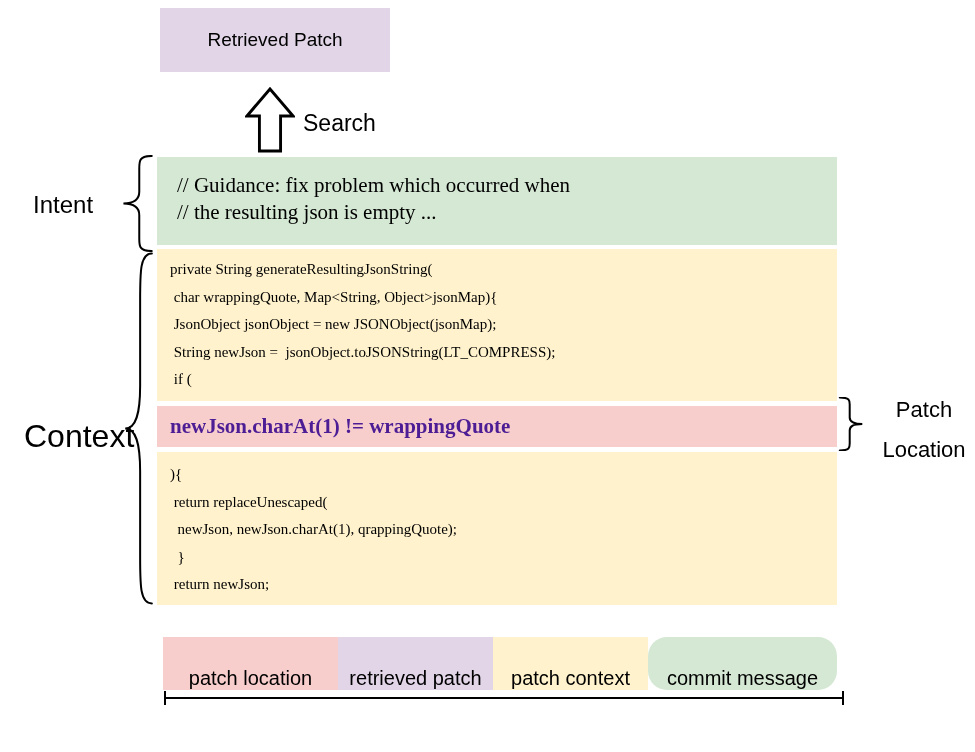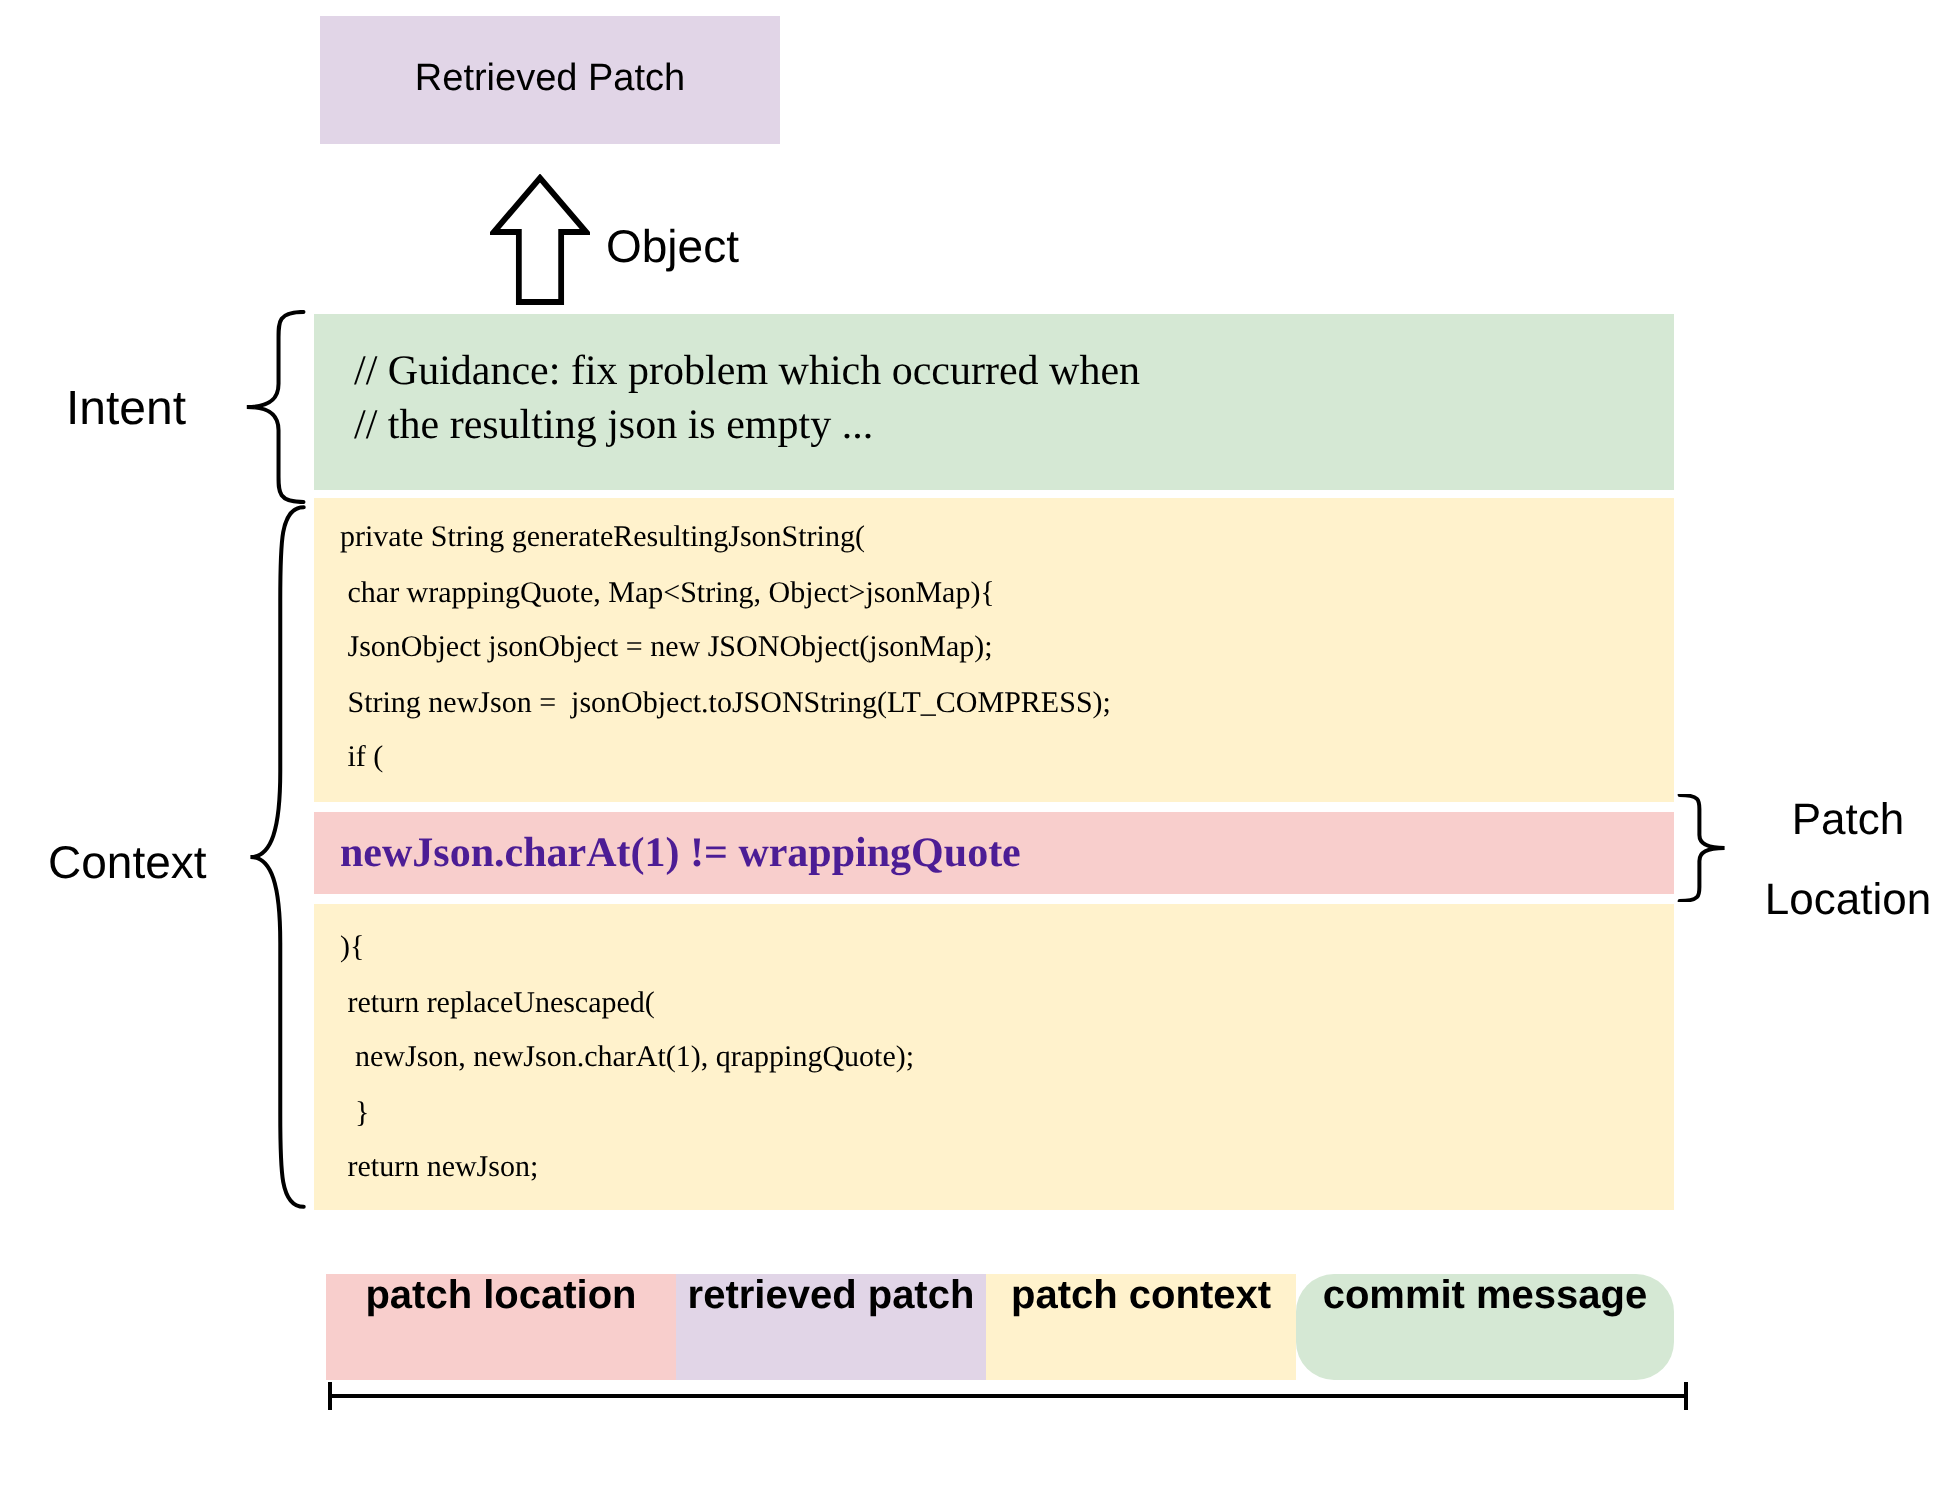--- a/index.html
+++ b/index.html
@@ -13,36 +13,36 @@
   .search-arrow{left:245px;top:87px;width:50px;height:66px;}
   .search-label{left:303px;top:110px;font-size:23px;}
 
   
   .intent-label{left:33px;top:191px;font-size:24px;}
   .intent-brace{left:120px;top:155px;width:34px;height:97px;}
   .intent-block{left:157px;top:157px;width:680px;height:88px;padding:15px 0 0 20px;box-sizing:border-box;}
   .serif-line{font-family:"Liberation Serif","DejaVu Serif",serif;font-size:21px;line-height:27px;white-space:pre;}
 
   
-  .context-label{left:24px;top:418px;font-size:23px;}
+  .context-label{left:24px;top:418px;font-size:32px;}
   .context-brace{left:122px;top:250px;width:32px;height:357px;}
   .code-area{left:157px;top:249px;width:680px;}
   .code-top{height:152px;padding:7px 0 0 13px;box-sizing:border-box;}
   .gap{height:5px;background:#fff;}
   .patch-line{height:41px;display:flex;align-items:center;padding-left:13px;box-sizing:border-box;}
   .patch-line-text{font-family:"Liberation Serif","DejaVu Serif",serif;font-size:21px;font-weight:bold;white-space:pre;}
   .code-bottom{height:153px;padding:9px 0 0 13px;box-sizing:border-box;}
   .code-line{font-family:"Liberation Serif","DejaVu Serif",serif;font-size:15px;line-height:27.5px;white-space:pre;}
 
   
   .patch-loc-brace{left:838px;top:397px;width:27px;height:54px;}
   .patch-loc-label{left:874px;top:390px;width:100px;text-align:center;font-size:22px;line-height:40px;}
 
   
-  .legend-item{top:637px;height:53px;display:flex;align-items:flex-start;justify-content:center;font-size:20px;font-weight:bold;}
+  .legend-item{top:637px;height:53px;display:flex;align-items:flex-end;justify-content:center;font-size:20px;}
   .legend-0{left:163px;width:175px;}
   .legend-1{left:338px;width:155px;}
   .legend-2{left:493px;width:155px;}
   .legend-3{left:648px;width:189px;border-radius:19px;}
 
   
   .measure-line{left:165px;top:697px;width:678px;height:0;border-top:2px solid #000;}
   .tick{top:691px;width:2px;height:14px;background:#000;}
   .tick-left{left:164px;}
   .tick-right{left:842px;}
@@ -53,21 +53,21 @@
 
 <div id="canvas">
 
   <div class="abs retrieved-box" style="background-color: rgb(225, 213, 231);">
     <span>Retrieved Patch</span>
   </div>
 
   <svg class="abs search-arrow" viewBox="0 0 52 66" preserveAspectRatio="none">
     <polygon points="26,2 50,29 37,29 37,64 15,64 15,29 2,29" fill="#ffffff" stroke="#000000" stroke-width="3" stroke-linejoin="miter"></polygon>
   </svg>
-  <div class="abs search-label">Object</div>
+  <div class="abs search-label">Search</div>
 
   <div class="abs intent-label">Intent</div>
   <svg class="abs intent-brace" viewBox="0 0 30 100" preserveAspectRatio="none">
     <path d="M 28 1 C 17 1 17 6 17 14 L 17 38 C 17 46 13 50 3 50 C 13 50 17 54 17 62 L 17 86 C 17 94 17 99 28 99" fill="none" stroke="#000" stroke-width="2" stroke-linecap="round" vector-effect="non-scaling-stroke"></path>
   </svg>
   <div class="abs intent-block" style="background-color: rgb(213, 232, 212);">
     <div>
         <div class="serif-line">// Guidance: fix problem which occurred when</div>
         <div class="serif-line">// the resulting json is empty ...</div>
       </div>

